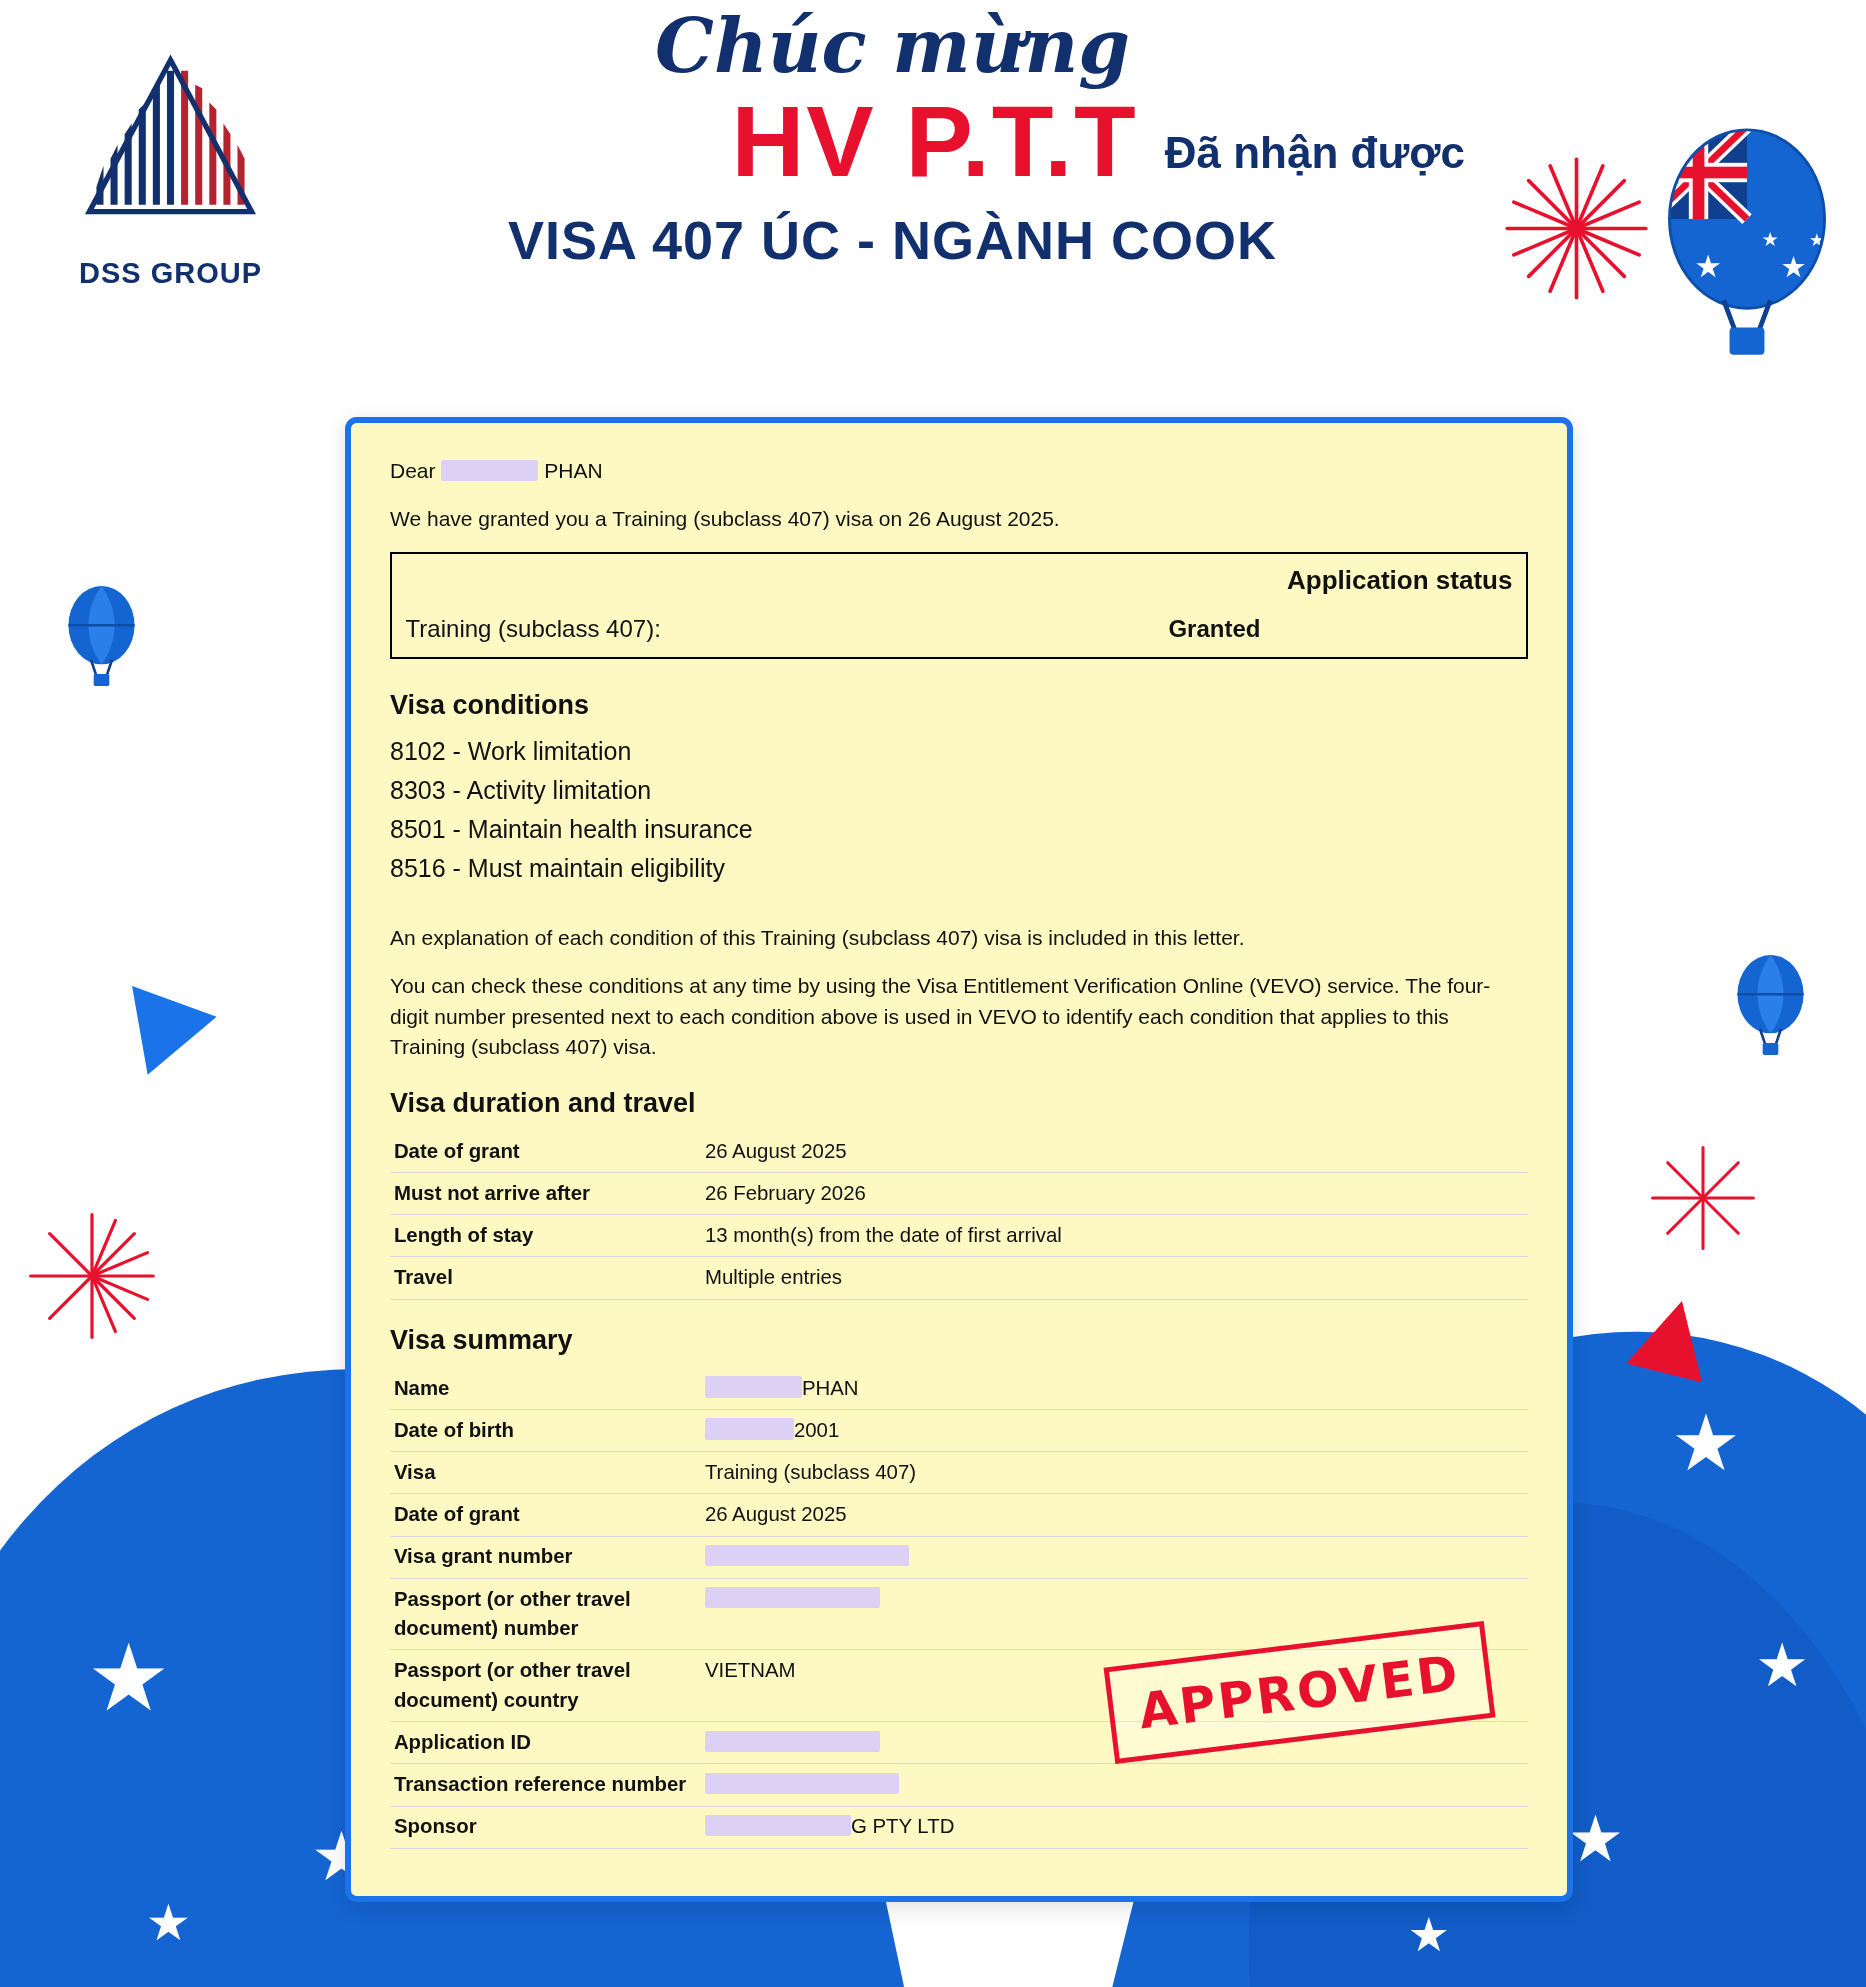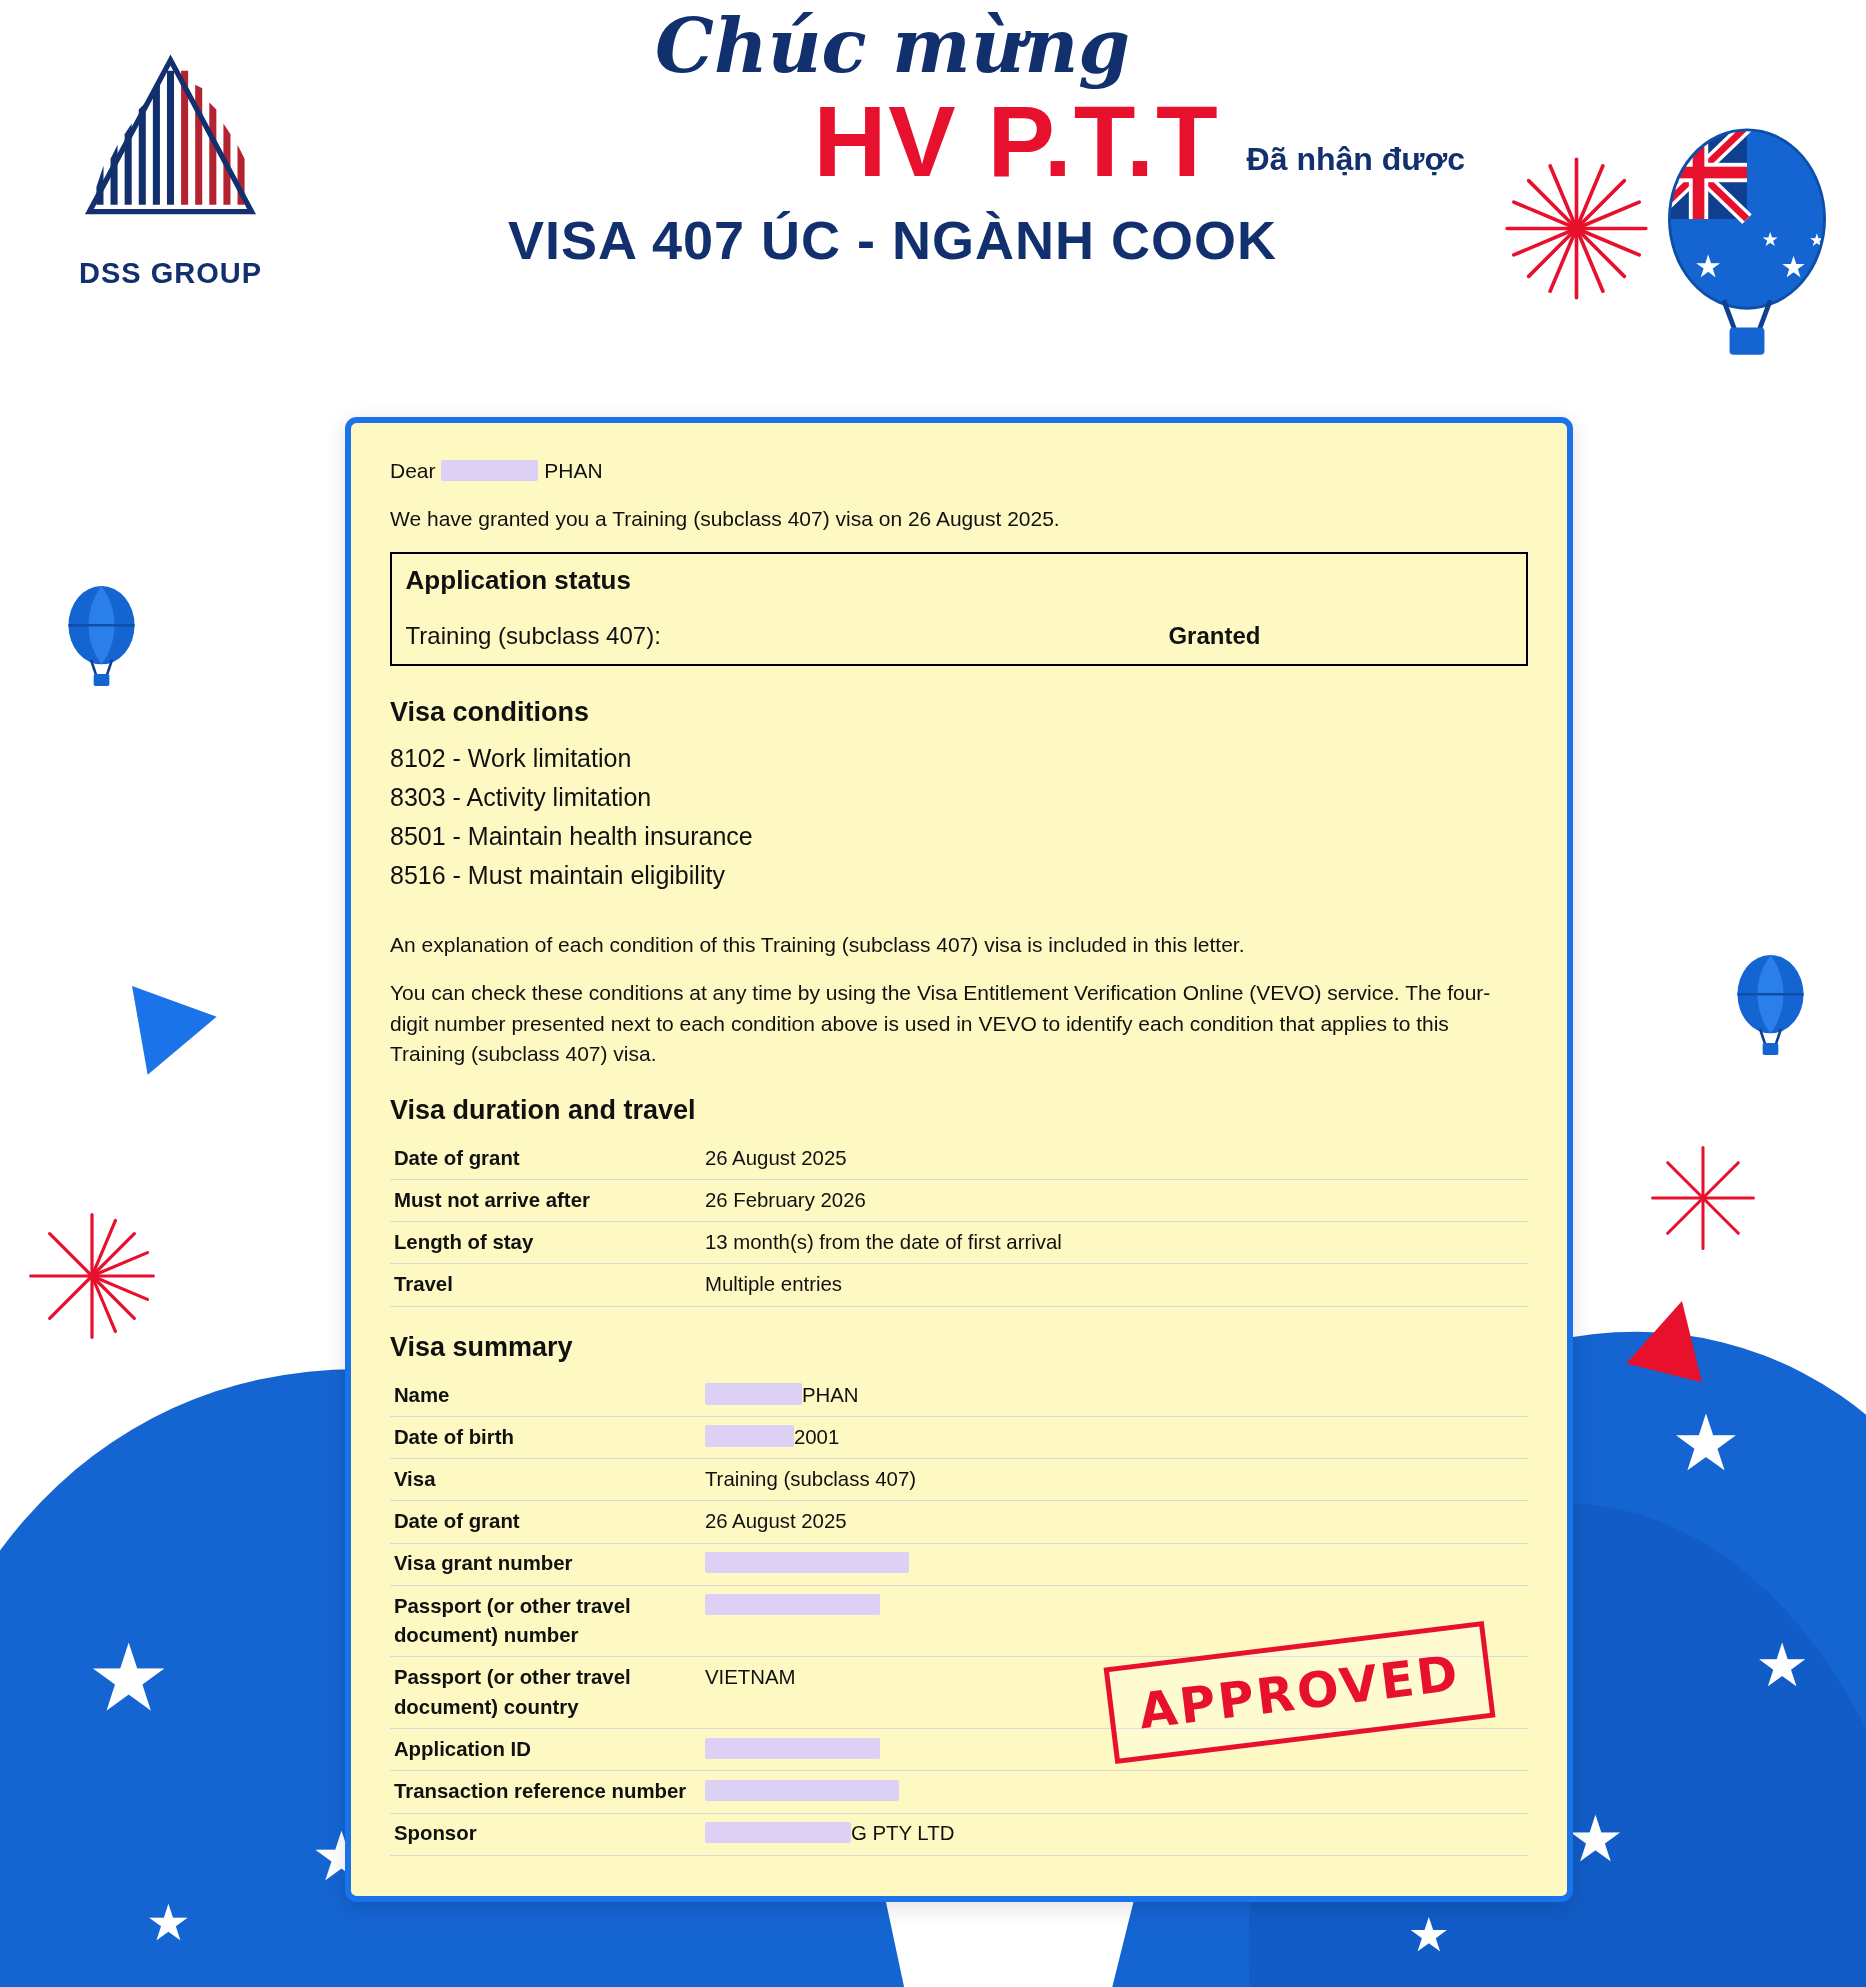--- a/index.html
+++ b/index.html
@@ -58,38 +58,38 @@
   .logo-name { font-size:29px; font-weight:bold; color:#12306e; letter-spacing:1px; margin-top:5.8px;}
 
   .header { position:absolute; left:320px; top:3px; width:1145px; }
   .congrats {
     font-family:"DejaVu Serif", serif;
     font-style:italic; font-size:74px; color:#12306e;
     text-align:center; margin:0 0 1.9px 0; font-weight:bold;
   }
   .name-row { display:flex; align-items:flex-end; justify-content:flex-end; gap:27px; }
   .hv-name { font-size:101px; font-weight:bold; color:#e8112d; letter-spacing:1.9px; line-height:1; }
-  .received { font-size:32px; color:#12306e; font-weight:600; padding-bottom:13.6px; }
+  .received { font-size:44px; color:#12306e; font-weight:600; padding-bottom:13.6px; }
   .visa-line { text-align:center; font-size:54px; font-weight:bold; color:#12306e; margin-top:17.5px; letter-spacing:1px;}
 
   
   .letter {
     position:absolute; left:345px; top:417px;
     width:1228px; height:1485px;
     background:#fef9c3; border:6.8px solid #1a73e8; border-radius:11.6px;
     padding:33px 39px 19.4px 39px;
     overflow:hidden;
     box-shadow:0 5.8px 21.3px rgba(0,0,0,.12);
     font-size:21px; color:#111; line-height:1.45;
   }
   .letter p { margin:0 0 17.5px 0; }
   .redact { display:inline-block; background:#ddd0f5; border-radius:1.9px; height:21.3px; vertical-align:-2.9px; }
 
   .status-box { border:2.9px solid #000; padding:7.8px 13.6px 9.7px 13.6px; margin:15.5px 0 27px 0; }
-  .status-title { font-size:26px; font-weight:bold; margin-bottom:20px; }
+  .status-title { font-size:26px; font-weight:bold; margin-bottom:13px;text-align:right; }
   .status-row { display:flex; justify-content:space-between; font-size:24px; }
   .status-row .val { font-weight:bold; margin-right:252px; }
 
   h2.sec { font-size:27px; font-weight:bold; margin:21.3px 0 7.8px 0; }
   .cond { margin:0; padding:0; list-style:none; }
   .cond li { margin:0 0 2.9px 0; font-size:25px; }
 
   table.kv { width:100%; border-collapse:collapse; margin-top:1.9px; }
   table.kv td { padding:5.8px 3.9px; font-size:20.4px; border-bottom:1px solid #d9d9d9; vertical-align:top; }
   table.kv td.k { font-weight:bold; width:311px; }

